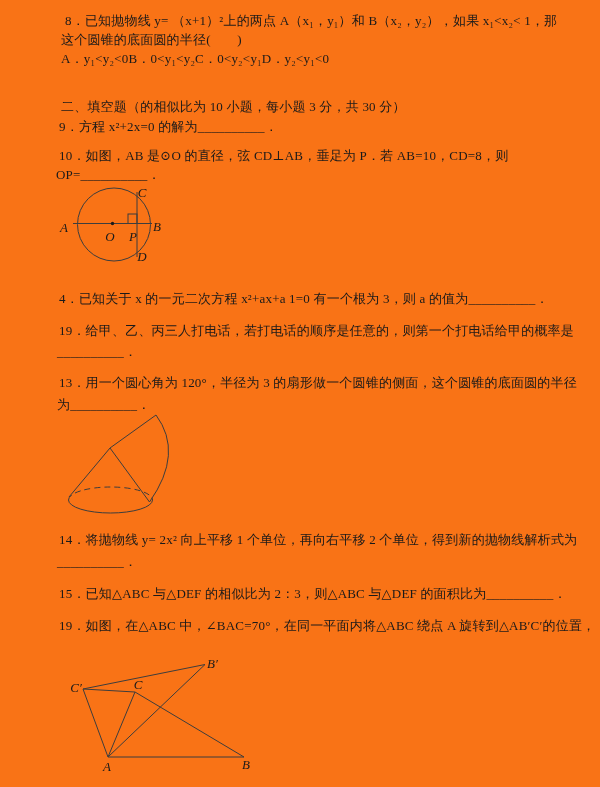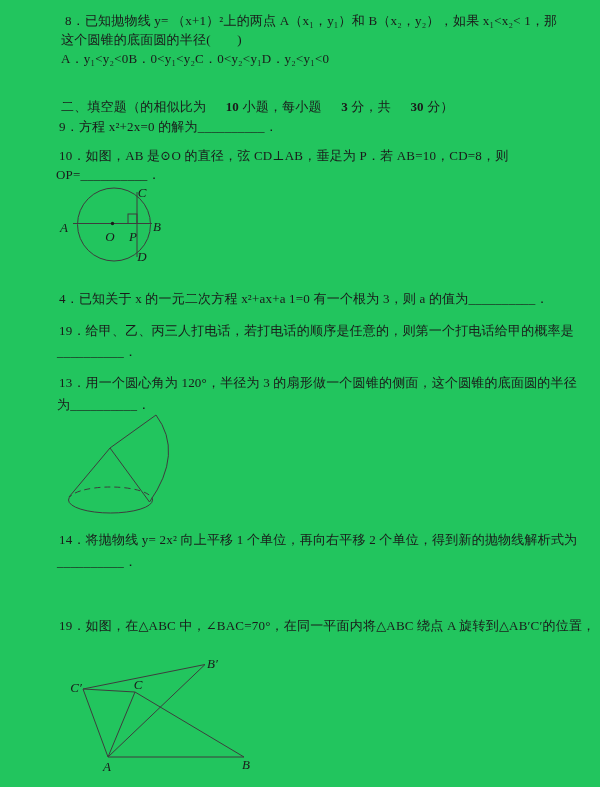--- a/index.html
+++ b/index.html
@@ -1,31 +1,31 @@
 <!DOCTYPE html>
 <html><head>
 <meta charset="utf-8">
 <style>
   html,body { margin:0; padding:0; background:#ffffff; }
   .page {
     position:relative;
     width:600px; height:787px;
-    background:#22c55e;
+    background:#f97316;
     color:#1a1a1a;
     font-family:"Liberation Serif","DejaVu Serif",serif;
     font-size:13px;
     overflow:hidden;
   }
   .line {
     position:absolute;
     white-space:pre;
     line-height:17px;
     letter-spacing:0.2px;
   }
-  .b { font-weight:bold;margin-left:16px; }
+  .b { font-weight:normal; }
   svg.diagram { position:absolute; overflow:visible; }
   svg.diagram path, svg.diagram line, svg.diagram circle, svg.diagram rect {
     stroke:#3d3d3d; stroke-width:1; fill:none;
   }
   svg.diagram text {
     font-family:"Liberation Serif","DejaVu Serif",serif;
     font-style:italic;
     font-size:13px;
     fill:#1a1a1a;
     stroke:none;
@@ -76,20 +76,21 @@
     <path class="dashed" d="M 68.5 500 A 42 13 0 0 1 152.5 500"></path>
     <line x1="110" y1="448" x2="69" y2="497"></line>
     <line x1="110" y1="448" x2="149.5" y2="502"></line>
     <line x1="110" y1="448" x2="156" y2="415"></line>
     <path d="M 156 415 Q 184 453 149.5 502"></path>
   </svg>
 
   <div class="line" style="left:59px;top:531px">14．将抛物线 y= 2x² 向上平移 1 个单位，再向右平移 2 个单位，得到新的抛物线解析式为</div>
   <div class="line" style="left:57px;top:553px">__________．</div>
 
+  <div class="line" style="left:59px;top:585px">15．已知△ABC 与△DEF 的相似比为 2：3，则△ABC 与△DEF 的面积比为__________．</div>
 
   <div class="line" style="left:59px;top:617px">19．如图，在△ABC 中，∠BAC=70°，在同一平面内将△ABC 绕点 A 旋转到△AB′C′的位置，</div>
 
   <svg class="diagram" style="left:55px;top:653px" width="215" height="132" viewBox="55 653 215 132">
     <line x1="108" y1="757" x2="244" y2="757"></line>
     <line x1="108" y1="757" x2="135" y2="692"></line>
     <line x1="135" y1="692" x2="244" y2="757"></line>
     <line x1="108" y1="757" x2="83" y2="689"></line>
     <line x1="108" y1="757" x2="205" y2="664.5"></line>
     <line x1="83" y1="689" x2="205" y2="664.5"></line>

